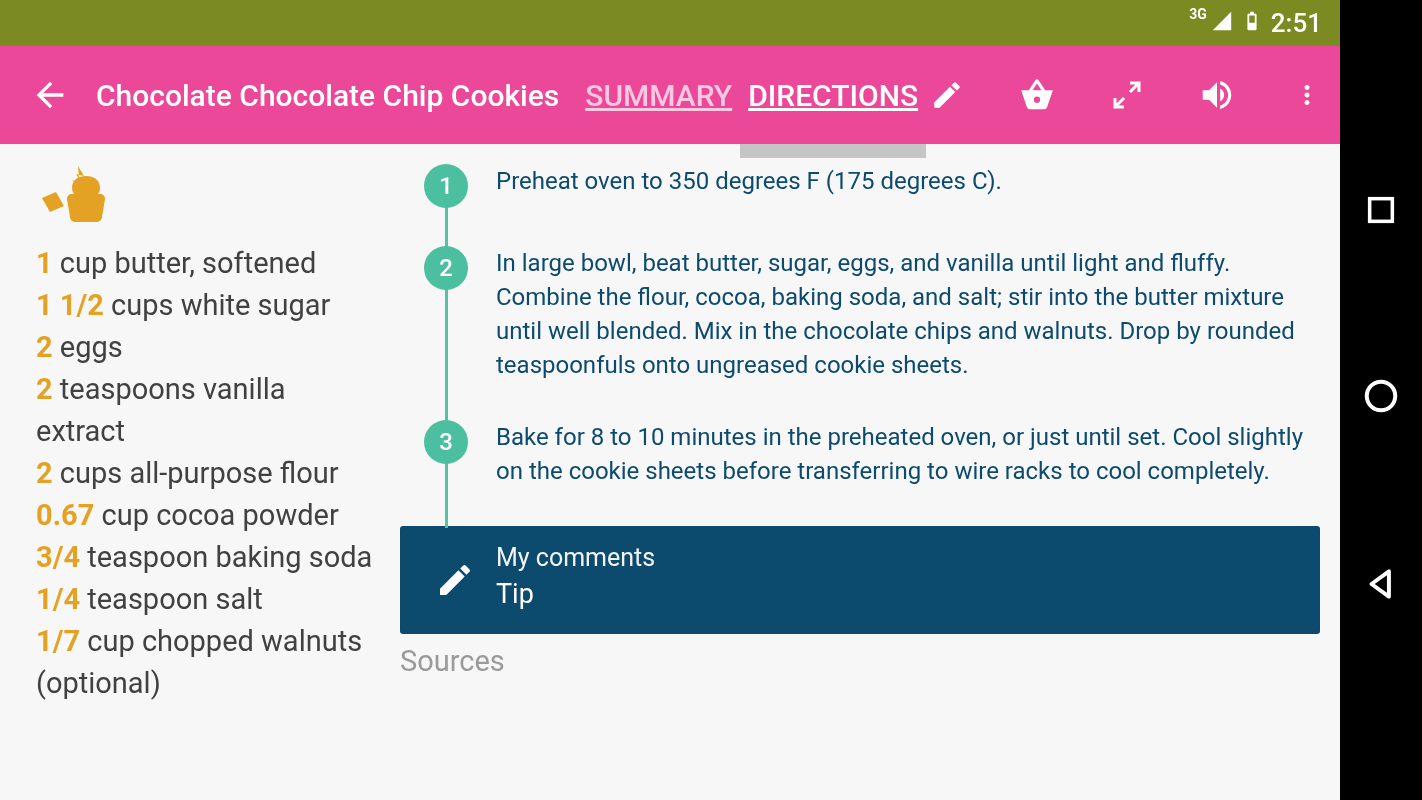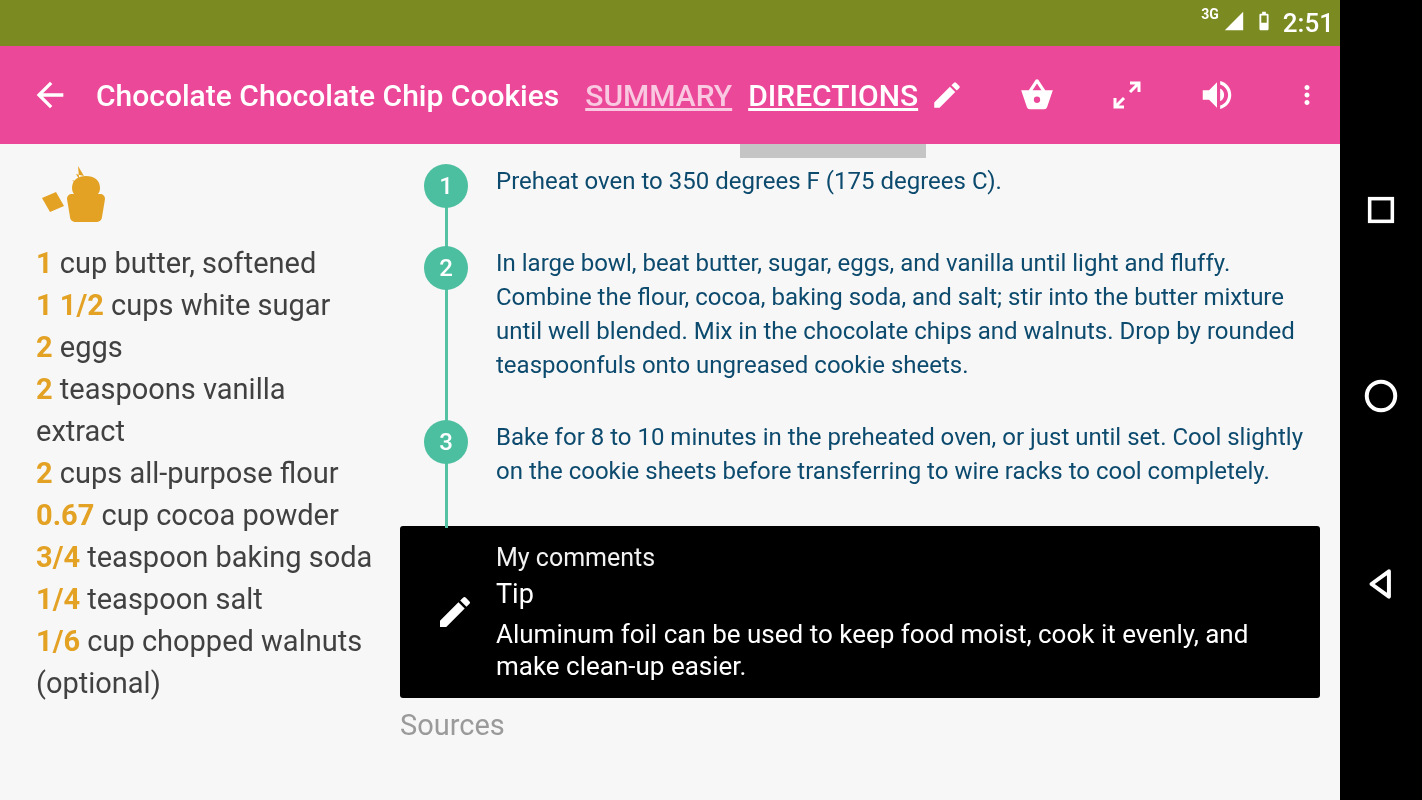--- a/index.html
+++ b/index.html
@@ -2,21 +2,21 @@
 <html><head>
 <meta charset="utf-8">
 <style>
 * { margin: 0; padding: 0; box-sizing: border-box; font-family: Roboto, "Helvetica Neue", Arial, sans-serif; }
 body { width: 1422px; height: 800px; display: flex; overflow: hidden; }
 .device-screen { width: 1340px; height: 800px; background: #f5f5f5; display: flex; flex-direction: column; overflow: hidden; }
 .nav-bar { width: 82px; height: 800px; background: #000; display: flex; flex-direction: column; align-items: center; justify-content: space-around; padding: 120px 0; }
 .nav-btn { color: #fff; cursor: pointer; }
 
 
-.status-bar { height: 46px; background: #7b8a21; color: #fff; display: flex; justify-content: flex-end; align-items: center; padding-right: 6px; font-size: 26px; font-weight: 500; gap: 8px; }
+.status-bar { height: 46px; background: #7b8a21; color: #fff; display: flex; justify-content: flex-end; align-items: center; padding-right: 18px; font-size: 26px; font-weight: 500; gap: 8px; }
 .status-3g { font-size: 14px; font-weight: bold; align-self: flex-start; margin-top: 6px; margin-right: -4px; }
 
 
 .action-bar { height: 98px; background: #ec4899; color: #fff; display: flex; align-items: center; position: relative; }
 .back-btn { width: 60px; height: 60px; margin-left: 30px; margin-right: 26px; cursor: pointer; display: flex; align-items: center; justify-content: center; }
 .title { font-size: 30px; font-weight: 500; margin-right: 18px; white-space: nowrap; }
 .tabs { display: flex; align-self: stretch; }
 .tab { padding: 0 8px; display: flex; align-items: center; font-size: 30px; font-weight: 500; cursor: pointer; position: relative; color: rgba(255,255,255,0.7); text-decoration: underline; }
 .tab.active { color: #fff; }
 .tab.active::after { content: ""; position: absolute; left: 0; right: 0; bottom: -14px; height: 14px; background: rgba(0,0,0,0.2); }
@@ -30,21 +30,21 @@
 .ing-icon { width: 78px; height: 60px; margin-bottom: 18px; }
 .ing-list { font-size: 29px; color: #414141; line-height: 42px; }
 .ing-qty { color: #e3a224; font-weight: 700; }
 
 .directions { flex: 1; padding: 20px 20px 0 0; position: relative; }
 .steps-line { position: absolute; left: 45px; top: 44px; width: 3px; background: #55c2a3; height: 340px; }
 .step { display: flex; margin-bottom: 38px; position: relative; }
 .step-num { width: 44px; height: 44px; border-radius: 50%; background: #4cbfa0; color: #fff; font-size: 24px; font-weight: 500; display: flex; align-items: center; justify-content: center; flex: 0 0 44px; margin-right: 28px; margin-left: 24px; z-index: 1; }
 .step-text { font-size: 24px; color: #0c4a6e; line-height: 34px; }
 
-.comments-box { background: #000000; color: #fff; border-radius: 3px; padding: 16px 20px 16px 14px; display: flex; align-items: center; margin-top: 24px; }
+.comments-box { background: #0c4a6e; color: #fff; border-radius: 3px; padding: 16px 20px 16px 14px; display: flex; align-items: center; margin-top: 24px; }
 .comments-icon { width: 50px; height: 50px; margin: 0 16px; flex: 0 0 50px; display:flex; align-items:center; justify-content:center; }
 .comments-content { font-size: 26px; line-height: 32px; }
 .comments-title { font-size: 25px; margin-bottom: 4px; opacity: 0.95; }
 .comments-subtitle { font-size: 27px; margin-bottom: 8px; }
 
 .sources { color: #9a9a9a; font-size: 29px; margin-top: 10px; }
 </style>
 </head>
 <body>
 
@@ -119,21 +119,21 @@
       </div>
       <div class="ing-list" id="ing-list">
           <div><span class="ing-qty">1</span><span> cup butter, softened</span></div>
           <div><span class="ing-qty">1 1/2</span><span> cups white sugar</span></div>
           <div><span class="ing-qty">2</span><span> eggs</span></div>
           <div><span class="ing-qty">2</span><span> teaspoons vanilla extract</span></div>
           <div><span class="ing-qty">2</span><span> cups all-purpose flour</span></div>
           <div><span class="ing-qty">0.67</span><span> cup cocoa powder</span></div>
           <div><span class="ing-qty">3/4</span><span> teaspoon baking soda</span></div>
           <div><span class="ing-qty">1/4</span><span> teaspoon salt</span></div>
-          <div><span class="ing-qty">1/6</span><span> cup chopped walnuts (optional)</span></div>
+          <div><span class="ing-qty">1/7</span><span> cup chopped walnuts (optional)</span></div>
         </div>
     </div>
 
     <div class="directions">
       <div class="steps-line"></div>
       <div id="steps">
           <div class="step">
             <div class="step-num">1</div>
             <div class="step-text">Preheat oven to 350 degrees F (175 degrees C).</div>
           </div>
@@ -149,21 +149,20 @@
 
       <div class="comments-box">
         <div class="comments-icon">
           <svg width="40" height="40" viewBox="0 0 24 24">
               <path fill="#fff" d="M3 17.25V21h3.75L17.81 9.94l-3.75-3.75L3 17.25zM20.71 7.04a1 1 0 0 0 0-1.41l-2.34-2.34a1 1 0 0 0-1.41 0l-1.83 1.83 3.75 3.75 1.83-1.83z"></path>
             </svg>
         </div>
         <div class="comments-content">
           <div class="comments-title">My comments</div>
           <div class="comments-subtitle">Tip</div>
-          <div>Aluminum foil can be used to keep food moist, cook it evenly, and make clean-up easier.</div>
         </div>
       </div>
 
       <div class="sources">Sources</div>
     </div>
 
   </div>
 </div>
 
 <div class="nav-bar">

